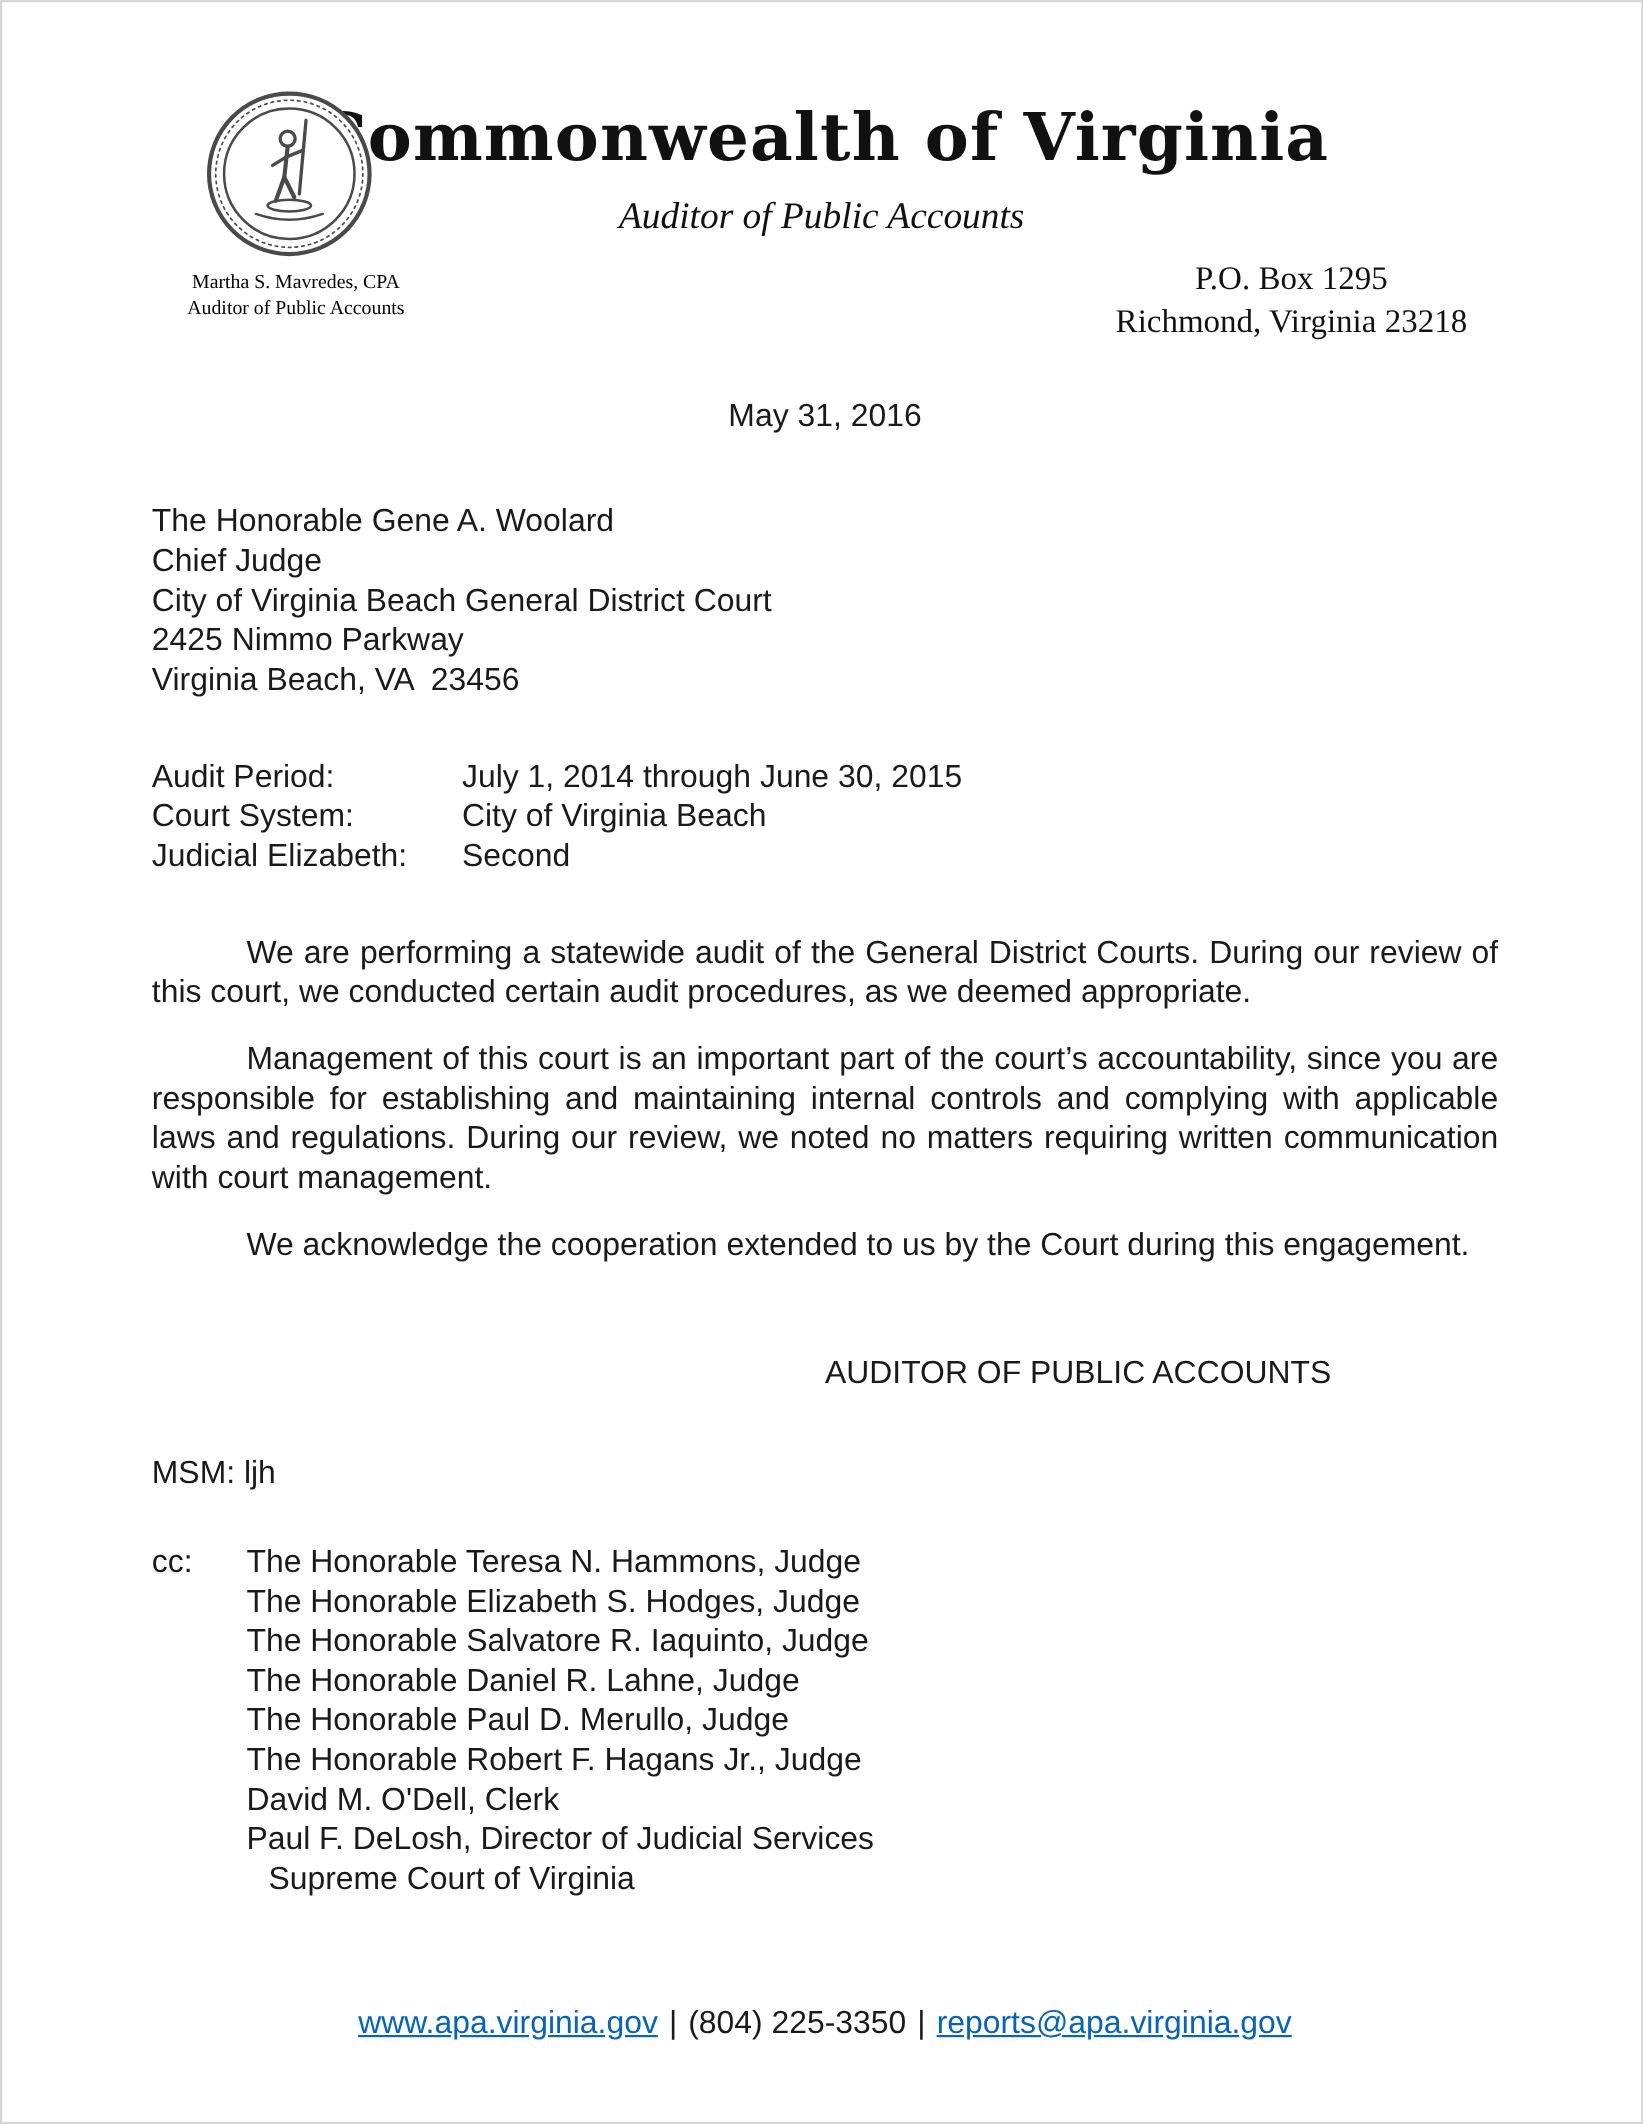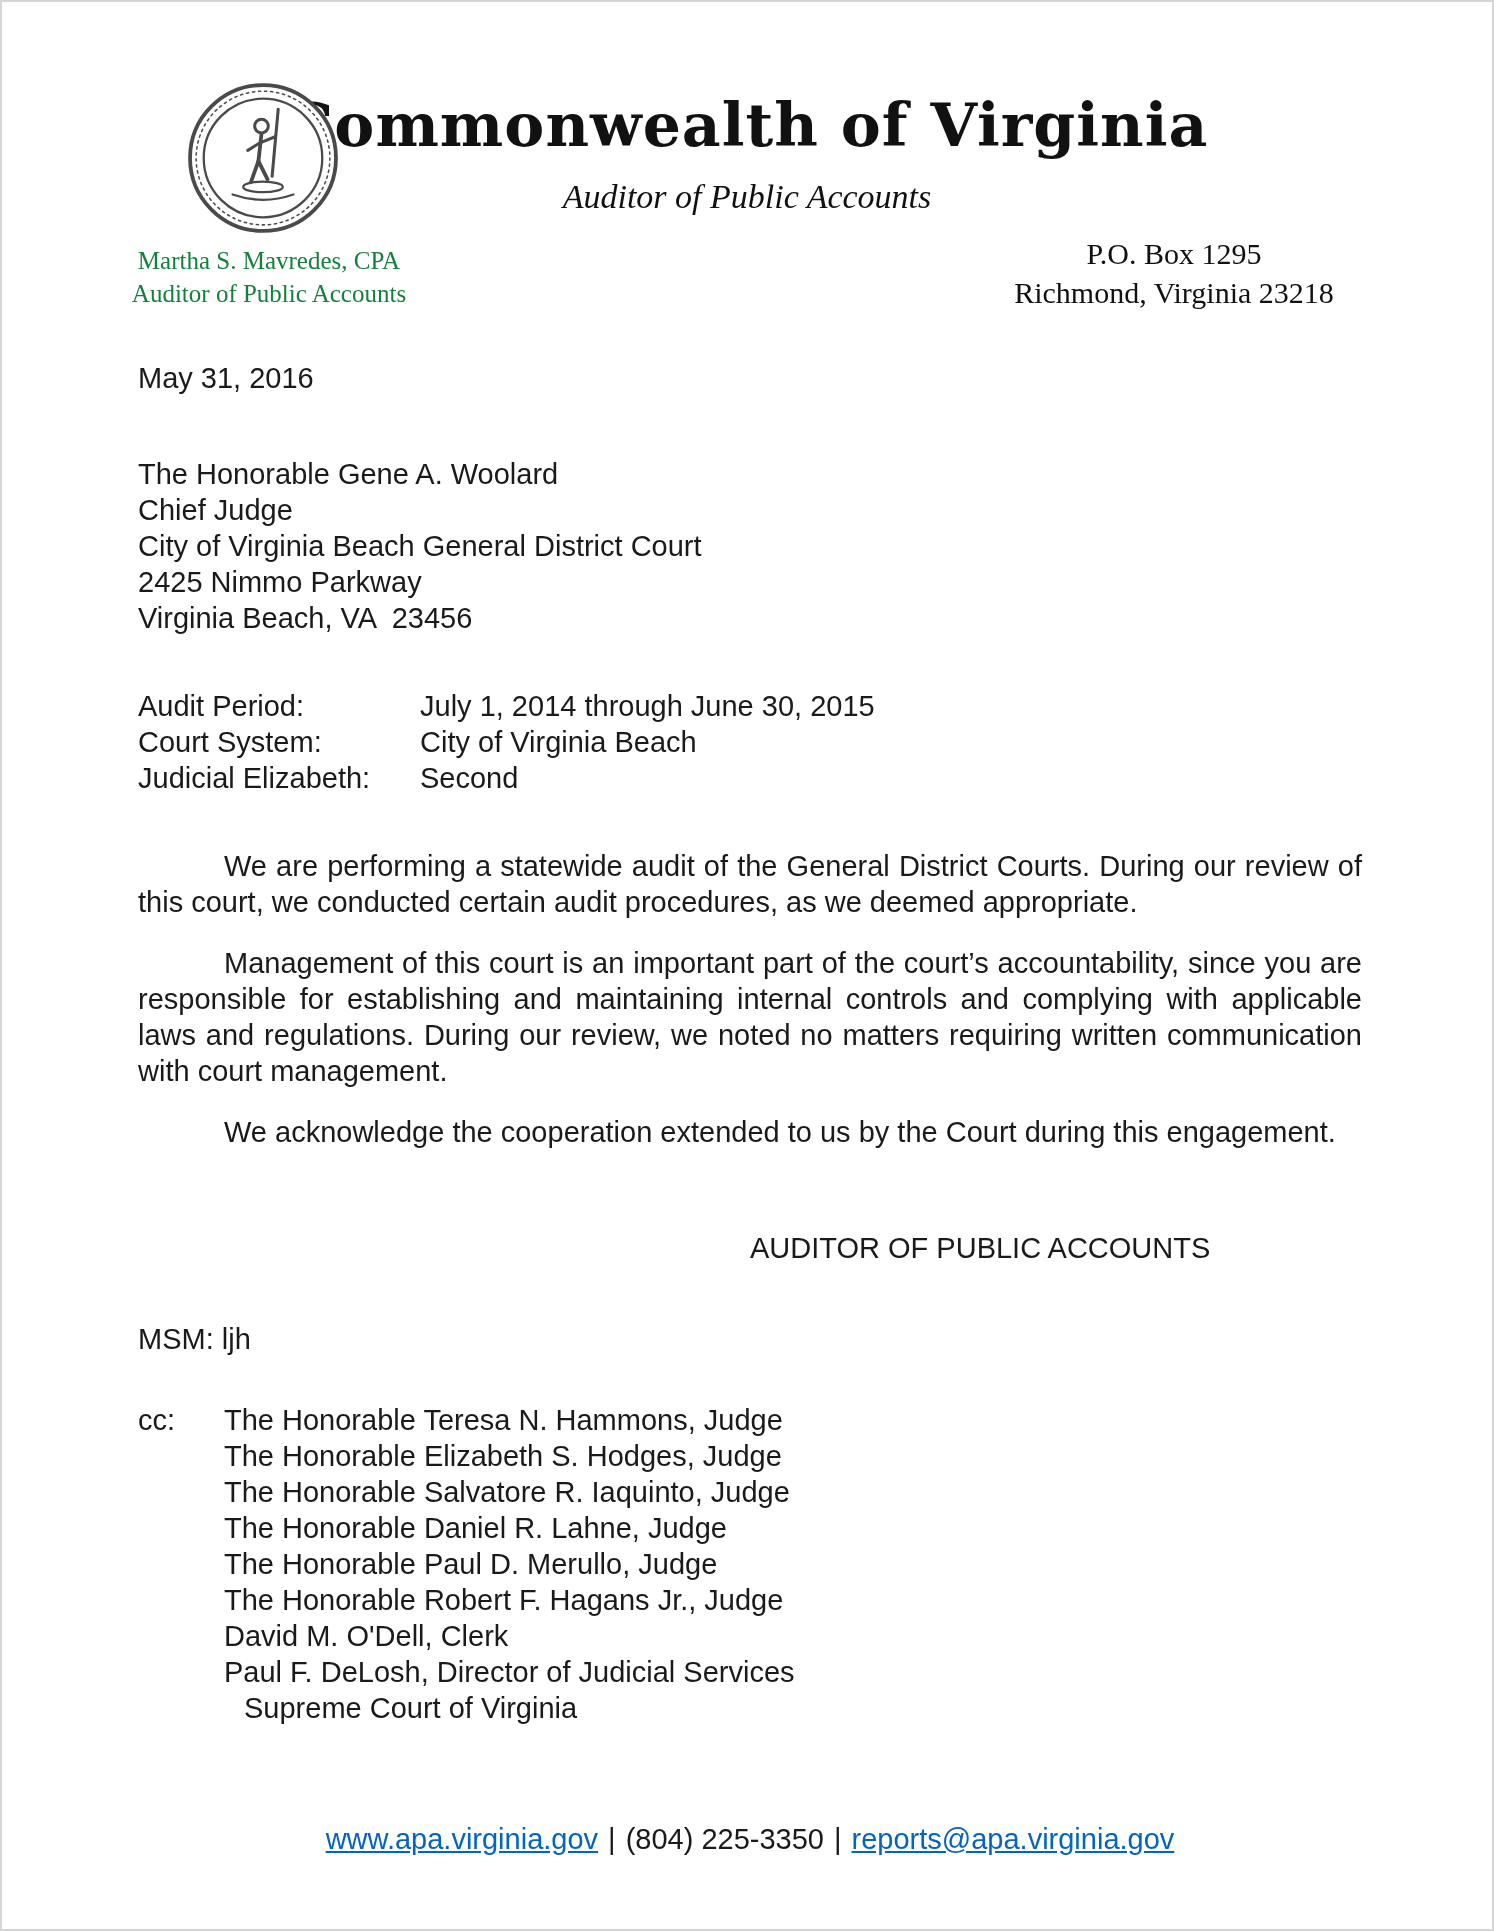--- a/index.html
+++ b/index.html
@@ -50,23 +50,23 @@
     font-style: italic;
     font-size: 34px;
     color: #111;
   }
   .lh-left {
     position: absolute;
     left: 112px;
     top: 243px;
     width: 310px;
     text-align: center;
-    font-size: 25px;
+    font-size: 18px;
     line-height: 1.3;
-    color: #15803d;
+    color: #000000;
   }
   .lh-right {
     position: absolute;
     right: 158px;
     top: 232px;
     width: 320px;
     text-align: center;
     font-size: 30px;
     line-height: 1.3;
     color: #111;
@@ -74,21 +74,21 @@
 
   
   .content {
     padding: 0 130px 0 136px;
     font-size: 29px;
     line-height: 36px;
     color: #1a1a1a;
   }
   .date {
     margin-top: 48px;
-    text-align: left;
+    text-align: center;
   }
   .recipient { margin-top: 60px; }
   .r-line { white-space: pre-wrap; }
 
   .info { margin-top: 52px; }
   .info-row { display: flex; gap: 16px; }
   .info-label { width: 266px; flex: 0 0 266px; }
   .info-value { flex: 1; }
 
   .para {

